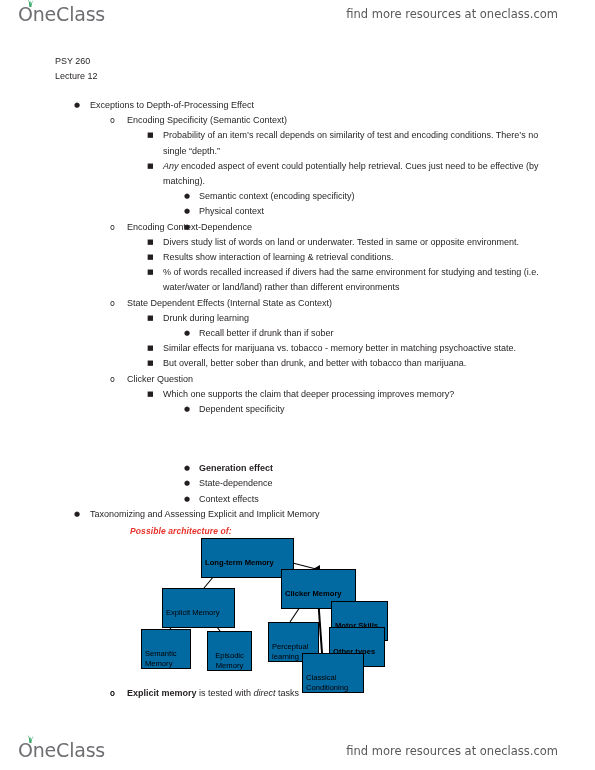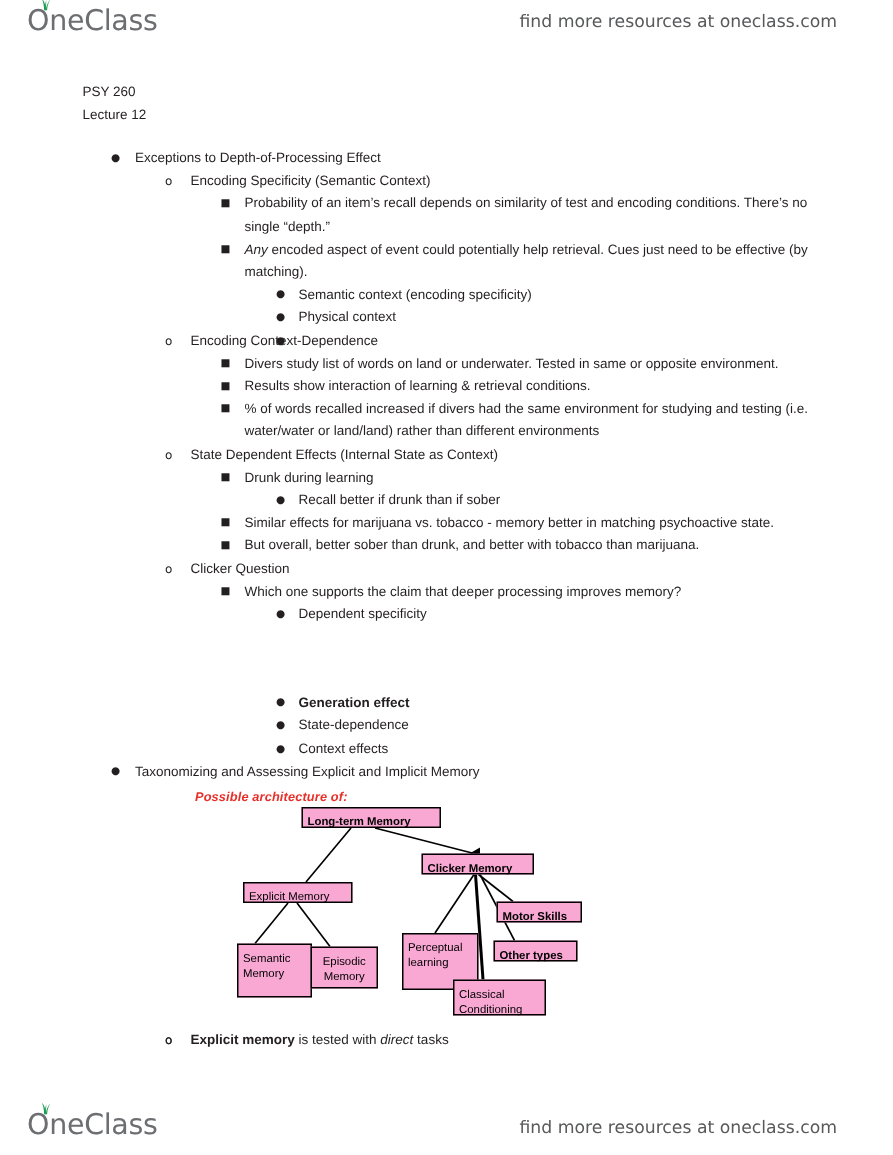--- a/index.html
+++ b/index.html
@@ -121,25 +121,25 @@
     position: absolute;
     left: 130px;
     top: 536px;
     width: 300px;
     height: 155px;
   }
   .diagram svg { display: block; }
   .dbox {
     position: absolute;
     border: 1px solid #000;
-    background: #f9a8d4;
+    background: #0369a1;
     font-size: 7.6px;
     line-height: 9.6px;
     color: #000;
-    padding: 4px 3px;
+    padding: 19px 3px;
     box-sizing: border-box;
     font-family: "Liberation Sans", sans-serif;
     white-space: pre-line;
   }
   .dbox.strong { font-weight: bold; border-width: 1.4px; }
 
   
   .tail {
     position: absolute;
     left: 0;
@@ -285,21 +285,21 @@
 
     <path d="M183 33 L190 29 L190 36 Z" fill="#000"></path>
   </svg>
 <div class="dbox strong" style="left: 71px; top: 2px; width: 93px; height: 14px;">Long-term Memory</div>
     <div class="dbox strong" style="left: 151px; top: 33px; width: 75px; height: 14px;">Clicker Memory</div>
     <div class="dbox" style="left: 32px; top: 52px; width: 73px; height: 14px;">Explicit Memory</div>
     <div class="dbox strong" style="left: 201px; top: 65px; width: 57px; height: 14px;">Motor Skills</div>
     <div class="dbox" style="left: 138px; top: 86px; width: 51px; height: 38px;">Perceptual
 learning</div>
     <div class="dbox" style="left: 199px; top: 91px; width: 56px; height: 14px; font-weight: bold;">Other types</div>
-    <div class="dbox" style="left: 28px; top: 93px; width: 50px; height: 36px;">Semantic
+    <div class="dbox" style="left: 11px; top: 93px; width: 50px; height: 36px;">Semantic
 Memory</div>
     <div class="dbox" style="left: 77px; top: 95px; width: 45px; height: 28px; text-align: center;">Episodic
 Memory</div>
     <div class="dbox" style="left: 172px; top: 117px; width: 62px; height: 24px;">Classical
 Conditioning</div>
   </div>
 
 <div class="tail" id="tail-root">
     <div class="o-row lvl2">
       <span class="bullet">o</span>

